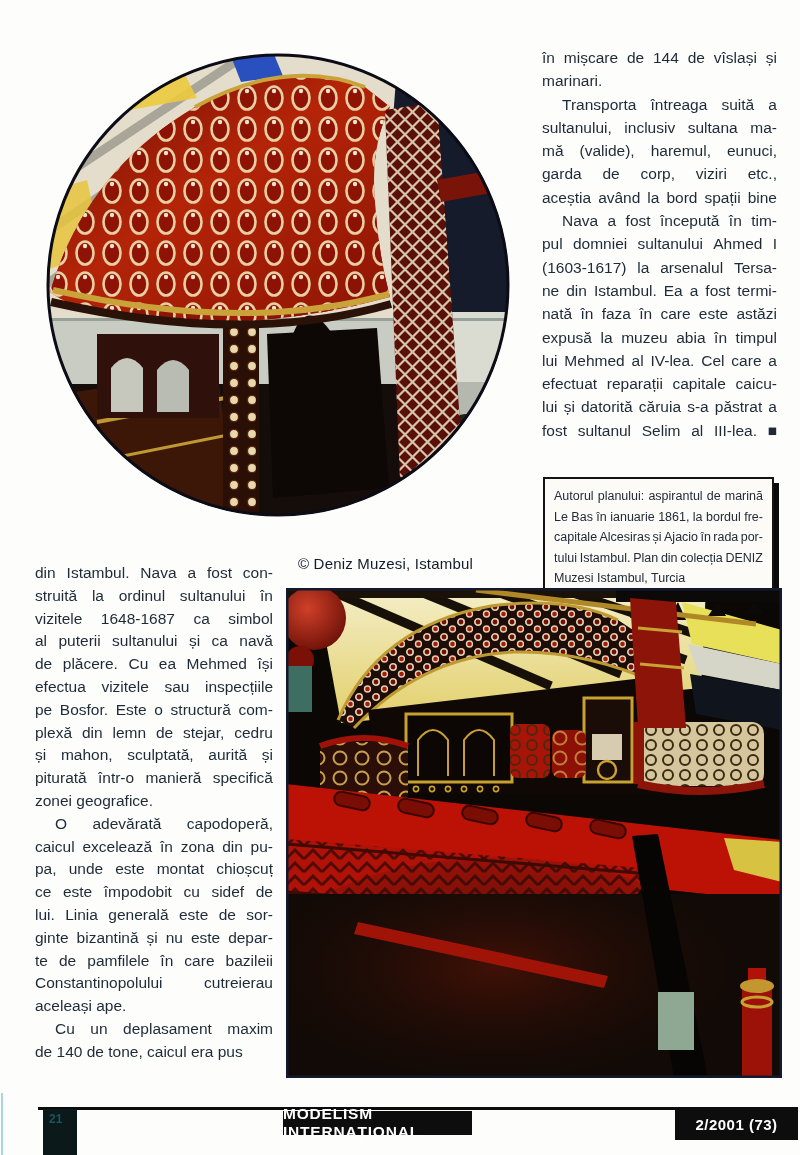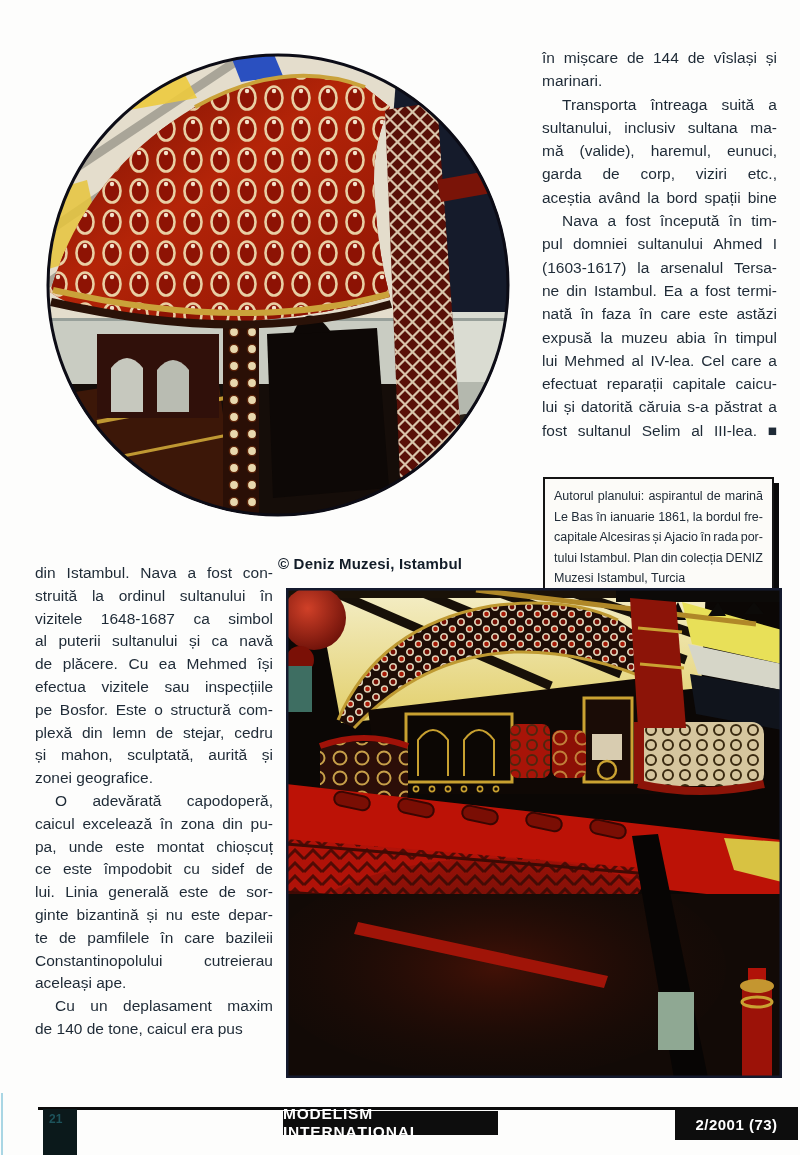--- a/index.html
+++ b/index.html
@@ -17,32 +17,32 @@
   .col .ind{padding-left:20px;}
 
   
   .caption-box{position:absolute;left:543px;top:477px;width:231px;box-sizing:border-box;
     background:#fcfbf8;border:2px solid #141414;box-shadow:5px 6px 0 0 #0a0a0a;
     padding:7px 9px 8px 9px;font-size:12.5px;color:#212c38;}
   .caption-box .jl{display:flex;justify-content:space-between;height:20.6px;line-height:20.6px;white-space:nowrap;}
   .caption-box .jl.pend{display:block;}
 
   
-  .credit{position:absolute;left:278px;top:555px;font-size:15px;font-weight:bold;
+  .credit{position:absolute;left:298px;top:555px;font-size:15px;font-weight:normal;
           color:#121c28;letter-spacing:0.2px;}
 
   
   .circle-photo{position:absolute;left:45px;top:52px;width:466px;height:466px;}
   .main-photo{position:absolute;left:286px;top:588px;width:496px;height:490px;}
 
   
   .footer-rule{position:absolute;left:38px;top:1107px;width:760px;height:3px;background:#0c0c0c;}
   .footer-left-box{position:absolute;left:43px;top:1109px;width:34px;height:46px;background:#0b191b;
     color:#1d535b;font-size:12px;font-weight:bold;padding:3px 0 0 6px;box-sizing:border-box;}
-  .footer-center-box{position:absolute;left:283px;top:1111px;width:215px;height:24px;background:#0d0d0d;
+  .footer-center-box{position:absolute;left:283px;top:1111px;width:189px;height:24px;background:#0d0d0d;
     color:#ffffff;display:flex;align-items:center;justify-content:center;}
   .footer-center-box span{font-size:15.5px;font-weight:bold;letter-spacing:0.8px;}
   .footer-right-box{position:absolute;left:675px;top:1109px;width:123px;height:31px;background:#0d0d0d;
     color:#ffffff;display:flex;align-items:center;justify-content:center;}
   .footer-right-box span{font-size:15px;font-weight:bold;letter-spacing:0.5px;}
   .edge-line{position:absolute;left:1px;top:1093px;width:2px;height:62px;background:#a9d6e4;}
 </style>
 </head>
 <body>
 
@@ -341,20 +341,26 @@
         <span>de</span>
         <span>stejar,</span>
         <span>cedru</span>
       </div>
       <div class="jl">
         <span>și</span>
         <span>mahon,</span>
         <span>sculptată,</span>
         <span>aurită</span>
         <span>și</span>
+      </div>
+      <div class="jl">
+        <span>piturată</span>
+        <span>într-o</span>
+        <span>manieră</span>
+        <span>specifică</span>
       </div>
       <div class="jl pend">zonei geografice.</div>
       <div class="jl ind">
         <span>O</span>
         <span>adevărată</span>
         <span>capodoperă,</span>
       </div>
       <div class="jl">
         <span>caicul</span>
         <span>excelează</span>

